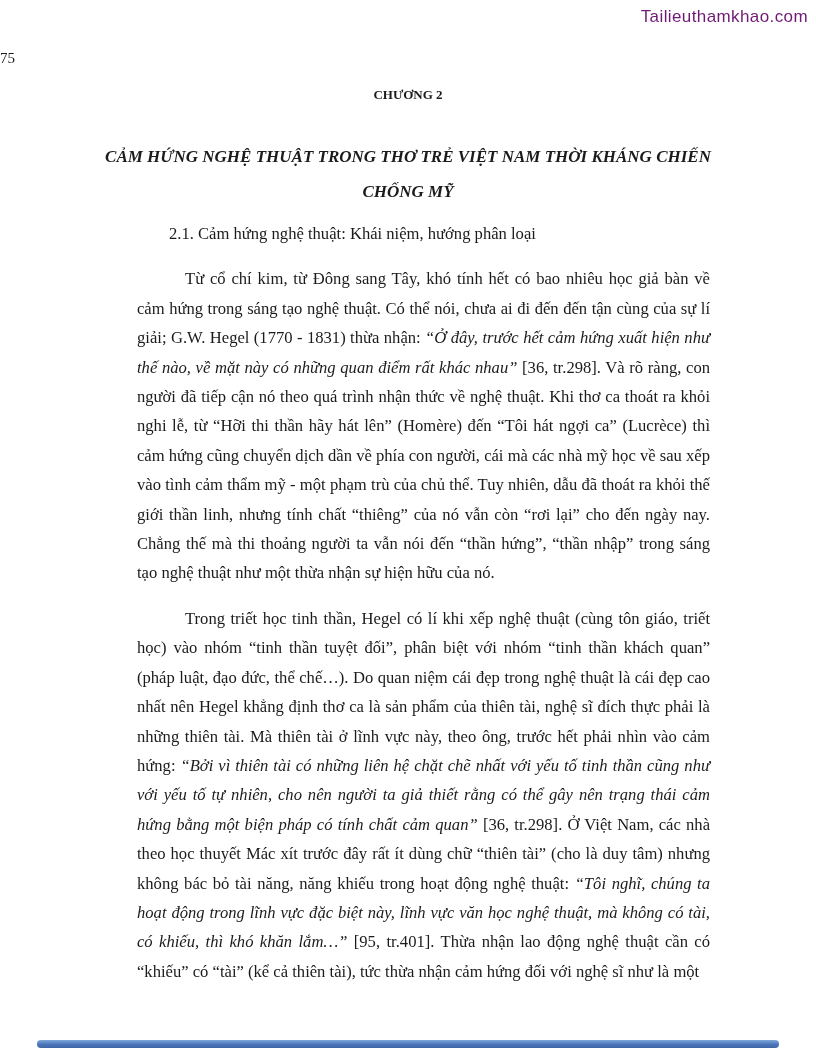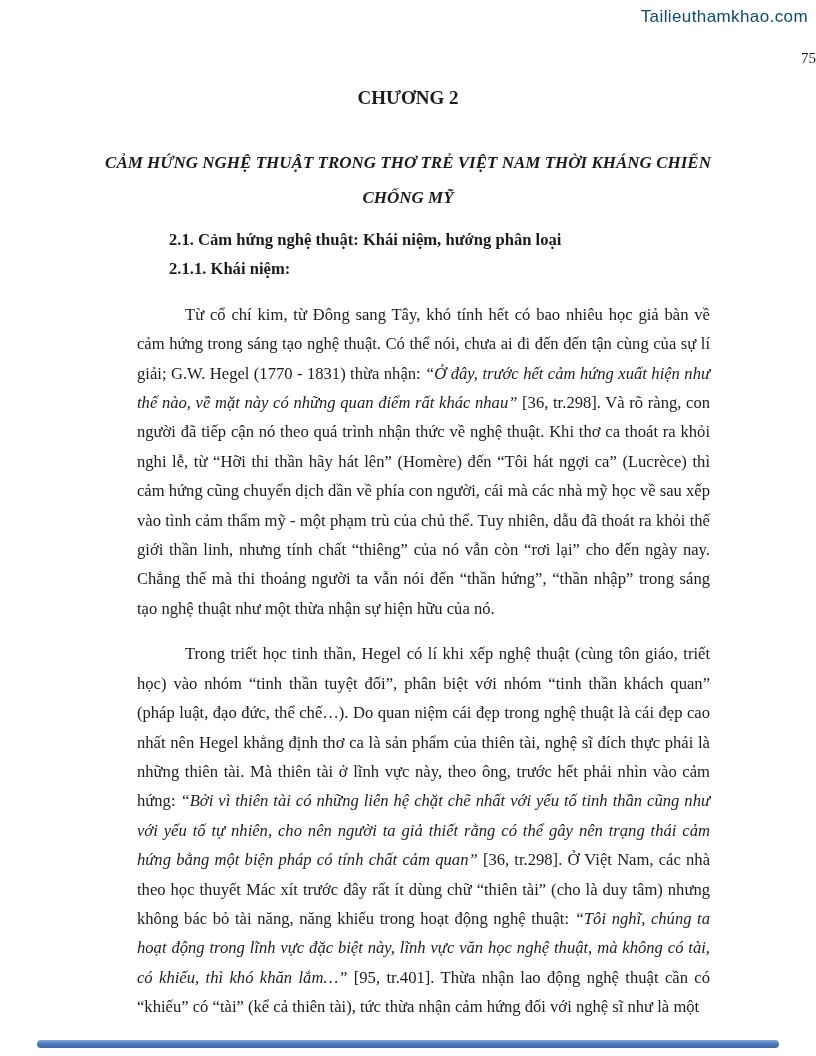--- a/index.html
+++ b/index.html
@@ -8,50 +8,50 @@
     width:816px;height:1056px;
     margin:0 auto;
     background:#ffffff;
     overflow:hidden;
     font-family:"Liberation Serif","DejaVu Serif",serif;
     color:#1b1b1b;
   }
   .watermark{
     position:absolute;top:7px;right:8px;
     font-family:"Liberation Sans","DejaVu Sans",sans-serif;
-    font-size:17px;color:#0c4a6e;letter-spacing:.4px;
+    font-size:17px;color:#701a75;letter-spacing:.4px;
   }
   .pagenum{
     padding-top:50px;
-    text-align:right;
+    text-align:left;
     font-size:15px;
   }
   .chapter-label{
     margin-top:20px;
     text-align:center;
     font-weight:bold;
-    font-size:19px;
+    font-size:13px;
   }
   .chapter-title{
     margin:36px auto 0;
     max-width:608px;
     text-align:center;
     font-weight:bold;
     font-size:17px;
     line-height:35px;
     font-style:italic;
   }
   .content{
     margin:10px 90px 0 121px;
     font-size:16.6px;
     line-height:29.4px;
     text-align:justify;
   }
   .heading{
-    font-weight:bold;
+    font-weight:normal;
     text-indent:48px;
     margin:0;
     text-align:left;
   }
   .para{
     margin:16px;
     text-indent:48px;
   }
   .italic{font-style:italic;}
   .bottom-bar{
@@ -70,21 +70,20 @@
   <div class="watermark">Tailieuthamkhao.com</div>
 
   <div class="pagenum">75</div>
 
   <div class="chapter-label">CHƯƠNG 2</div>
 
   <div class="chapter-title">CẢM HỨNG NGHỆ THUẬT TRONG THƠ TRẺ VIỆT NAM THỜI KHÁNG CHIẾN CHỐNG MỸ</div>
 
   <div class="content">
     <p class="heading">2.1. Cảm hứng nghệ thuật: Khái niệm, hướng phân loại</p>
-    <p class="heading">2.1.1. Khái niệm:</p>
 
     <p class="para"><span>Từ cổ chí kim, từ Đông sang Tây, khó tính hết có bao nhiêu học giả bàn về cảm hứng trong sáng tạo nghệ thuật. Có thể nói, chưa ai đi đến đến tận cùng của sự lí giải; G.W. Hegel (1770 - 1831) thừa nhận: </span><span class="italic">“Ở đây, trước hết cảm hứng xuất hiện như thế nào, về mặt này có những quan điểm rất khác nhau”</span><span> [36, tr.298]. Và rõ ràng, con người đã tiếp cận nó theo quá trình nhận thức về nghệ thuật. Khi thơ ca thoát ra khỏi nghi lễ, từ “Hỡi thi thần hãy hát lên” (Homère) đến “Tôi hát ngợi ca” (Lucrèce) thì cảm hứng cũng chuyển dịch dần về phía con người, cái mà các nhà mỹ học về sau xếp vào tình cảm thẩm mỹ - một phạm trù của chủ thể. Tuy nhiên, dẫu đã thoát ra khỏi thế giới thần linh, nhưng tính chất “thiêng” của nó vẫn còn “rơi lại” cho đến ngày nay. Chẳng thế mà thi thoảng người ta vẫn nói đến “thần hứng”, “thần nhập” trong sáng tạo nghệ thuật như một thừa nhận sự hiện hữu của nó.</span></p>
     <p class="para"><span>Trong triết học tinh thần, Hegel có lí khi xếp nghệ thuật (cùng tôn giáo, triết học) vào nhóm “tinh thần tuyệt đối”, phân biệt với nhóm “tinh thần khách quan” (pháp luật, đạo đức, thể chế…). Do quan niệm cái đẹp trong nghệ thuật là cái đẹp cao nhất nên Hegel khẳng định thơ ca là sản phẩm của thiên tài, nghệ sĩ đích thực phải là những thiên tài. Mà thiên tài ở lĩnh vực này, theo ông, trước hết phải nhìn vào cảm hứng: </span><span class="italic">“Bởi vì thiên tài có những liên hệ chặt chẽ nhất với yếu tố tinh thần cũng như với yếu tố tự nhiên, cho nên người ta giả thiết rằng có thể gây nên trạng thái cảm hứng bằng một biện pháp có tính chất cảm quan”</span><span> [36, tr.298]. Ở Việt Nam, các nhà theo học thuyết Mác xít trước đây rất ít dùng chữ “thiên tài” (cho là duy tâm) nhưng không bác bỏ tài năng, năng khiếu trong hoạt động nghệ thuật: </span><span class="italic">“Tôi nghĩ, chúng ta hoạt động trong lĩnh vực đặc biệt này, lĩnh vực văn học nghệ thuật, mà không có tài, có khiếu, thì khó khăn lắm…”</span><span> [95, tr.401]. Thừa nhận lao động nghệ thuật cần có “khiếu” có “tài” (kể cả thiên tài), tức thừa nhận cảm hứng đối với nghệ sĩ như là một</span></p>
   </div>
 
   <div class="bottom-bar"></div>
 
 </div>
 
 </body></html>

